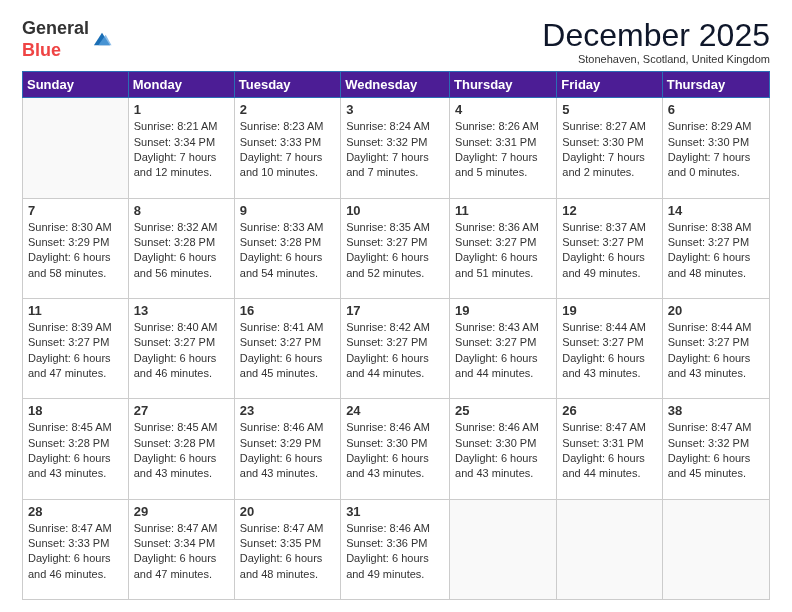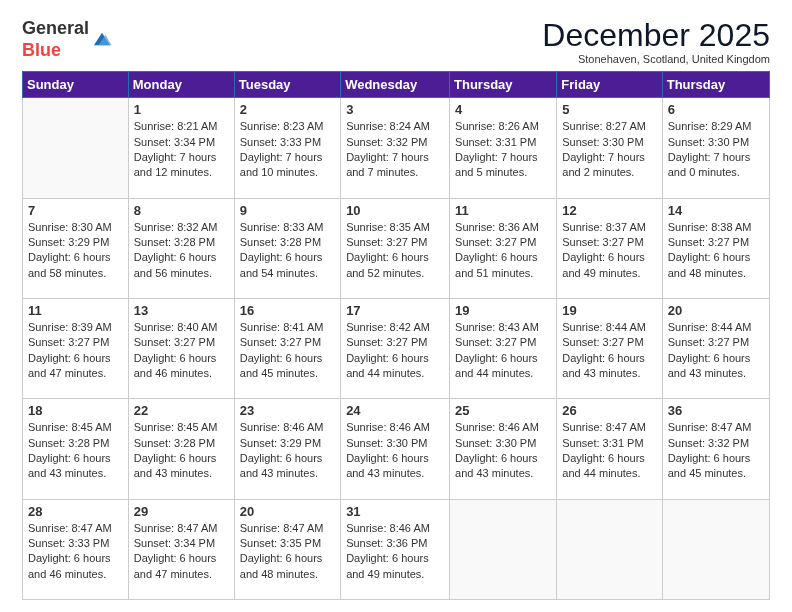--- a/index.html
+++ b/index.html
@@ -223,41 +223,41 @@
             <span class="day-num">20</span>
             <div class="day-info">Sunrise: 8:44 AM<br>Sunset: 3:27 PM<br>Daylight: 6 hours<br>and 43 minutes.</div>
           </td>
         </tr>
         <tr>
           <td>
             <span class="day-num">18</span>
             <div class="day-info">Sunrise: 8:45 AM<br>Sunset: 3:28 PM<br>Daylight: 6 hours<br>and 43 minutes.</div>
           </td>
           <td>
-            <span class="day-num">22</span>
+            <span class="day-num">27</span>
             <div class="day-info">Sunrise: 8:45 AM<br>Sunset: 3:28 PM<br>Daylight: 6 hours<br>and 43 minutes.</div>
           </td>
           <td>
             <span class="day-num">23</span>
             <div class="day-info">Sunrise: 8:46 AM<br>Sunset: 3:29 PM<br>Daylight: 6 hours<br>and 43 minutes.</div>
           </td>
           <td>
             <span class="day-num">24</span>
             <div class="day-info">Sunrise: 8:46 AM<br>Sunset: 3:30 PM<br>Daylight: 6 hours<br>and 43 minutes.</div>
           </td>
           <td>
             <span class="day-num">25</span>
             <div class="day-info">Sunrise: 8:46 AM<br>Sunset: 3:30 PM<br>Daylight: 6 hours<br>and 43 minutes.</div>
           </td>
           <td>
             <span class="day-num">26</span>
             <div class="day-info">Sunrise: 8:47 AM<br>Sunset: 3:31 PM<br>Daylight: 6 hours<br>and 44 minutes.</div>
           </td>
           <td>
-            <span class="day-num">36</span>
+            <span class="day-num">38</span>
             <div class="day-info">Sunrise: 8:47 AM<br>Sunset: 3:32 PM<br>Daylight: 6 hours<br>and 45 minutes.</div>
           </td>
         </tr>
         <tr>
           <td>
             <span class="day-num">28</span>
             <div class="day-info">Sunrise: 8:47 AM<br>Sunset: 3:33 PM<br>Daylight: 6 hours<br>and 46 minutes.</div>
           </td>
           <td>
             <span class="day-num">29</span>

